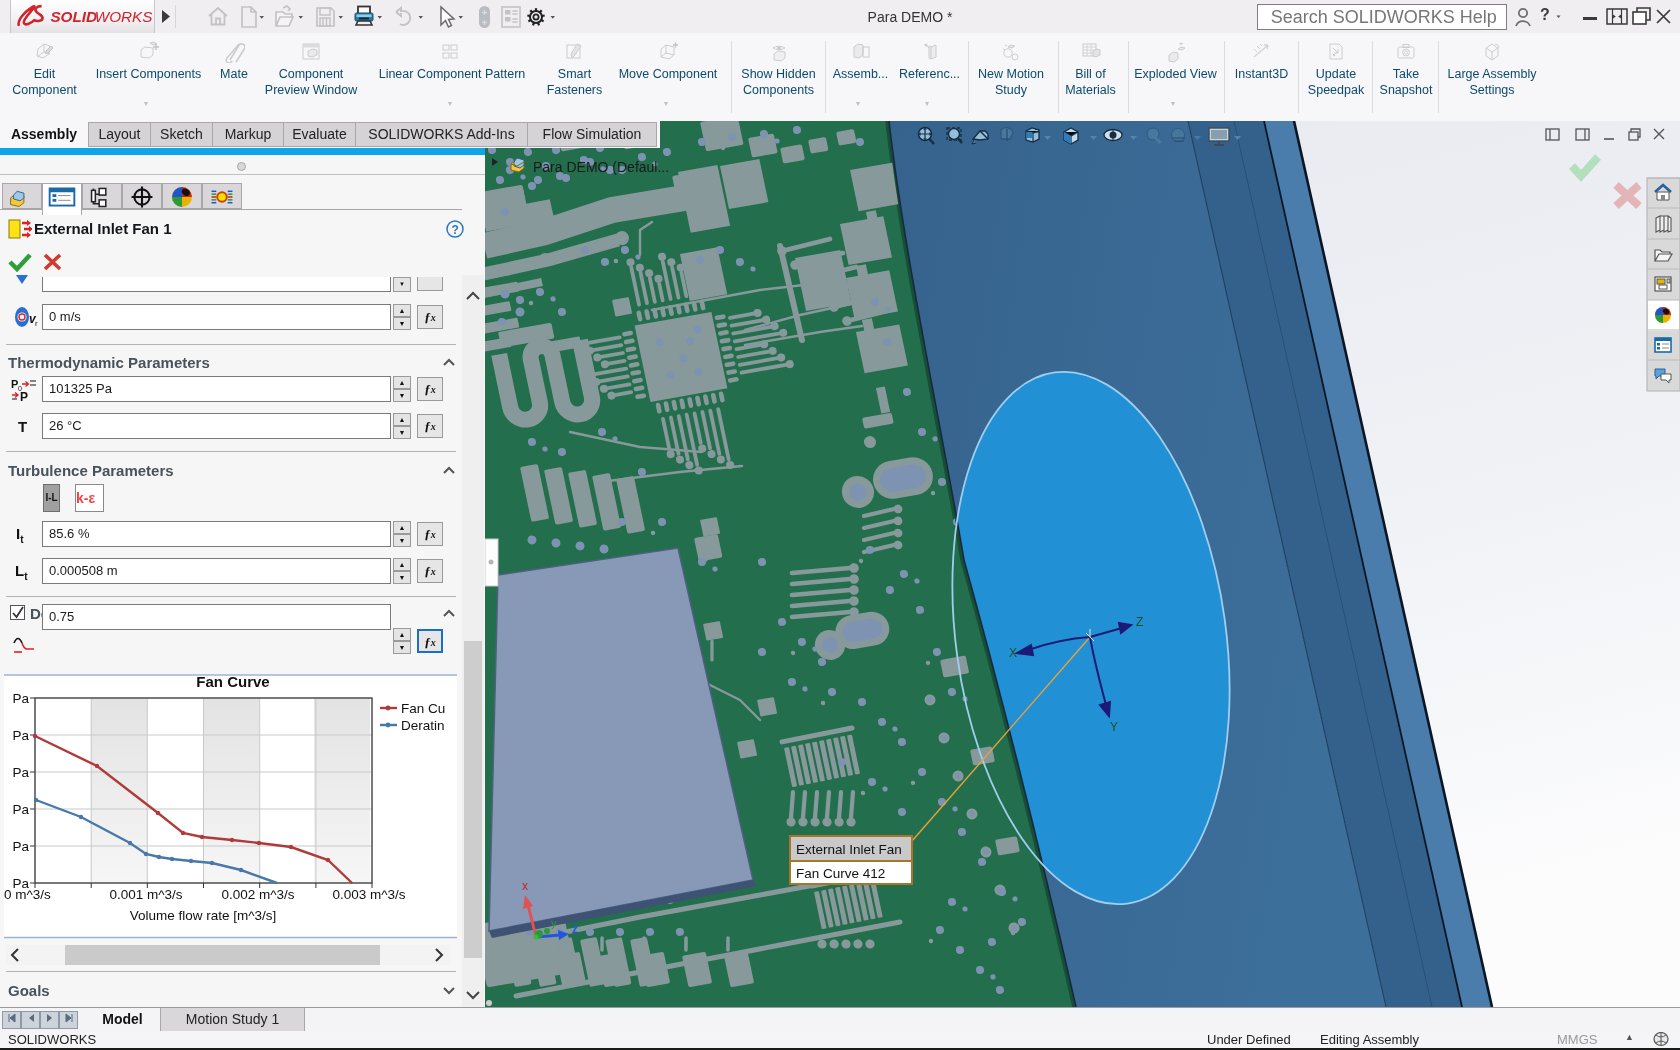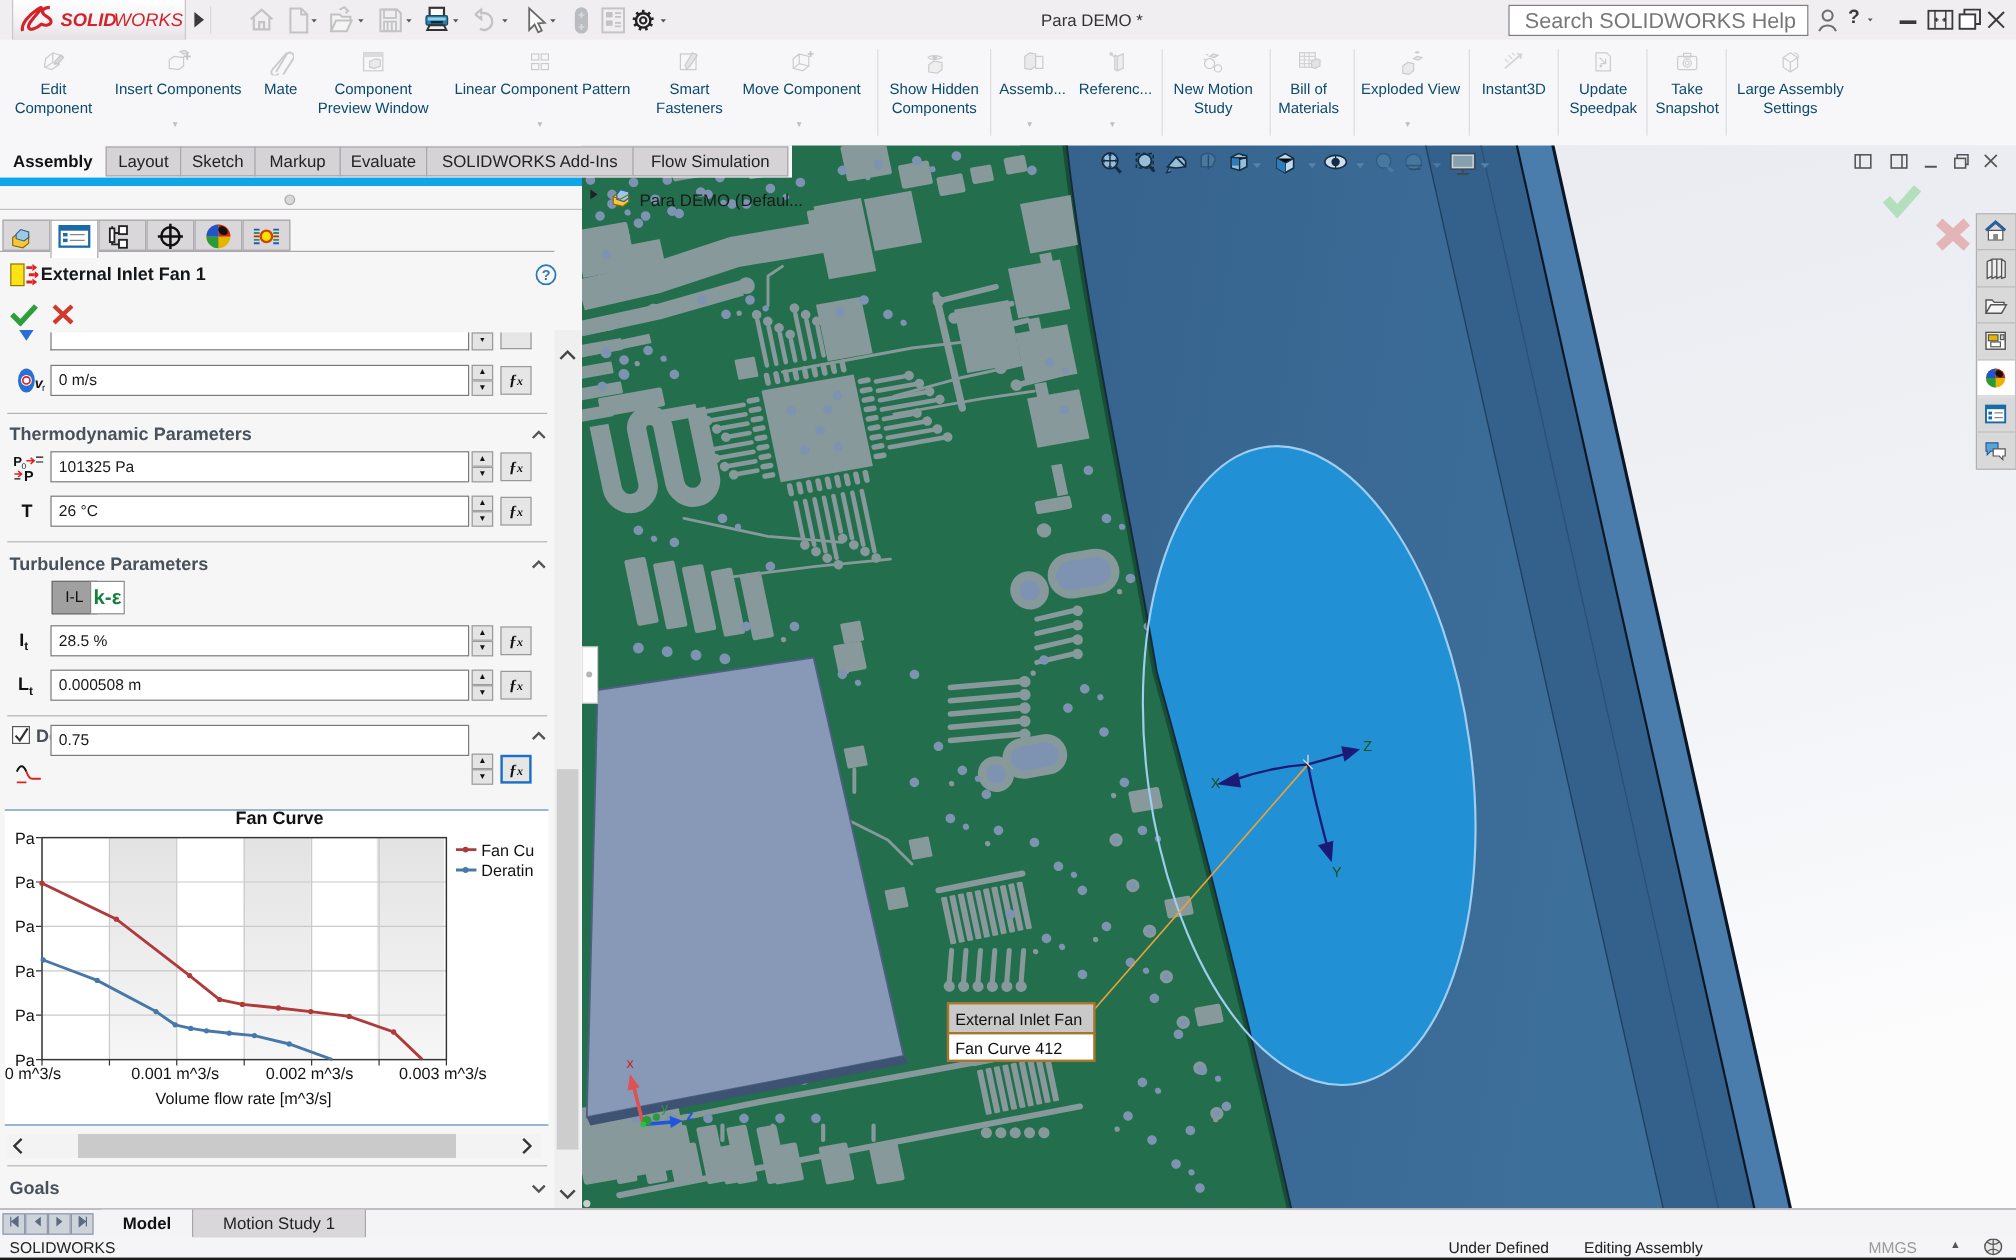--- a/index.html
+++ b/index.html
@@ -1055,23 +1055,23 @@
         <div class="u">▲</div>
         <div class="d">▼</div>
       </div>
 <div class="fx" style="top:259px;">ƒ<span style="font-size:10px">x</span></div>
 <div class="ficon" style="left:18px;top:263px;font-size:15px">T</div>
 <div class="sep" style="top:296px"></div>
 <div class="sechead" style="top:307px">Turbulence Parameters</div>
 <svg class="chev" style="top:309px" width="14" height="14">
         <path d="M2 9 L7 4 L12 9" stroke="#555" stroke-width="2" fill="none"></path>
       </svg>
-<div style="position:absolute;left:43px;top:329px;width:38px;height:28px;background:#a0a0a0;border:1px solid #6e6e6e;text-align:center;font-weight:normal;font-size:13px;line-height:26px;color:#111">I-L</div>
-<div style="position:absolute;left:75px;top:329px;width:29px;height:28px;background:#fff;border:1px solid #8a8a8a;text-align:center;font-weight:bold;font-size:17px;line-height:26px;color:#15803d">k-ε</div>
-<div class="inp" style="top:366px">28.5 %</div>
+<div style="position:absolute;left:43px;top:329px;width:17px;height:28px;background:#a0a0a0;border:1px solid #6e6e6e;text-align:center;font-weight:bold;font-size:10px;line-height:26px;color:#111">I-L</div>
+<div style="position:absolute;left:75px;top:329px;width:29px;height:28px;background:#fff;border:1px solid #8a8a8a;font-weight:bold;font-size:14px;line-height:26px;color:#ef4444">k-ε</div>
+<div class="inp" style="top:366px">85.6 %</div>
 <div class="spin" style="top:366px">
         <div class="u">▲</div>
         <div class="d">▼</div>
       </div>
 <div class="fx" style="top:367px;">ƒ<span style="font-size:10px">x</span></div>
 <div class="ficon" style="left:16px;top:370px;font-size:15px">I<span style="font-size:10px;vertical-align:-4px">t</span></div>
 <div class="inp" style="top:403px">0.000508 m</div>
 <div class="spin" style="top:403px">
         <div class="u">▲</div>
         <div class="d">▼</div>

